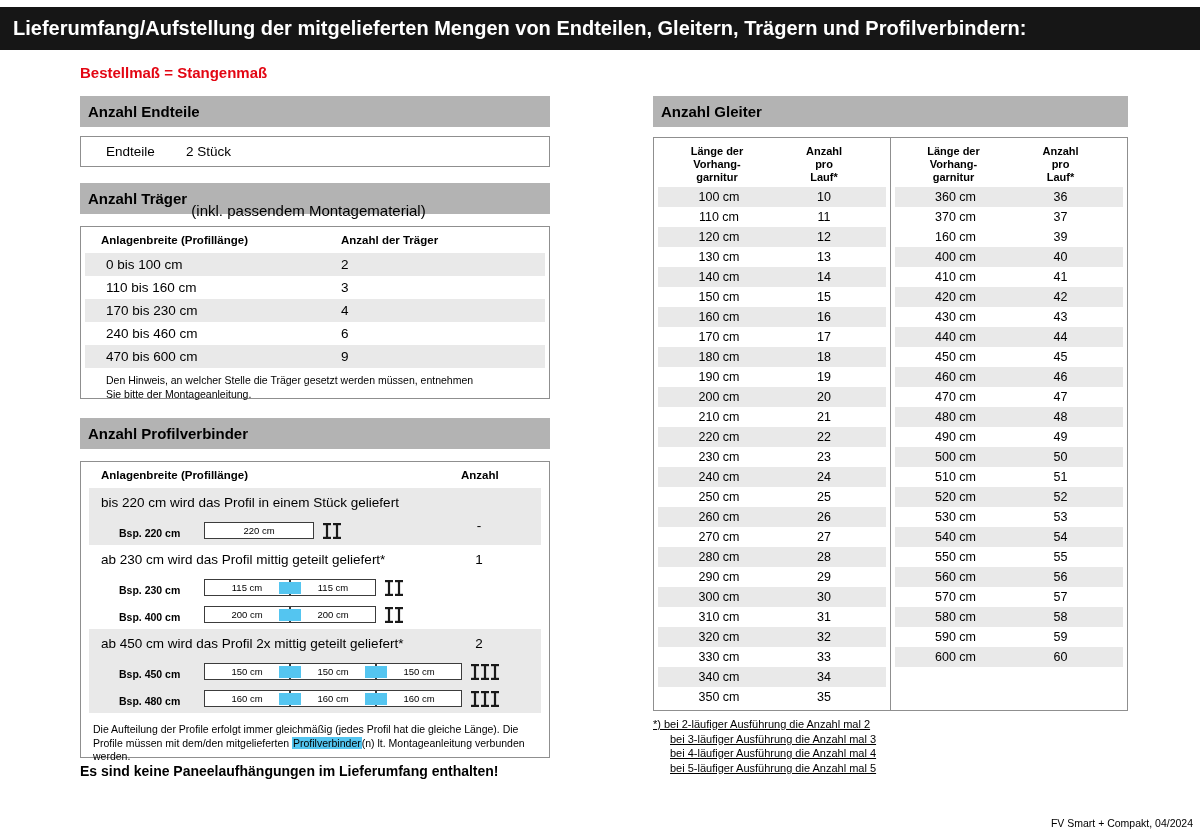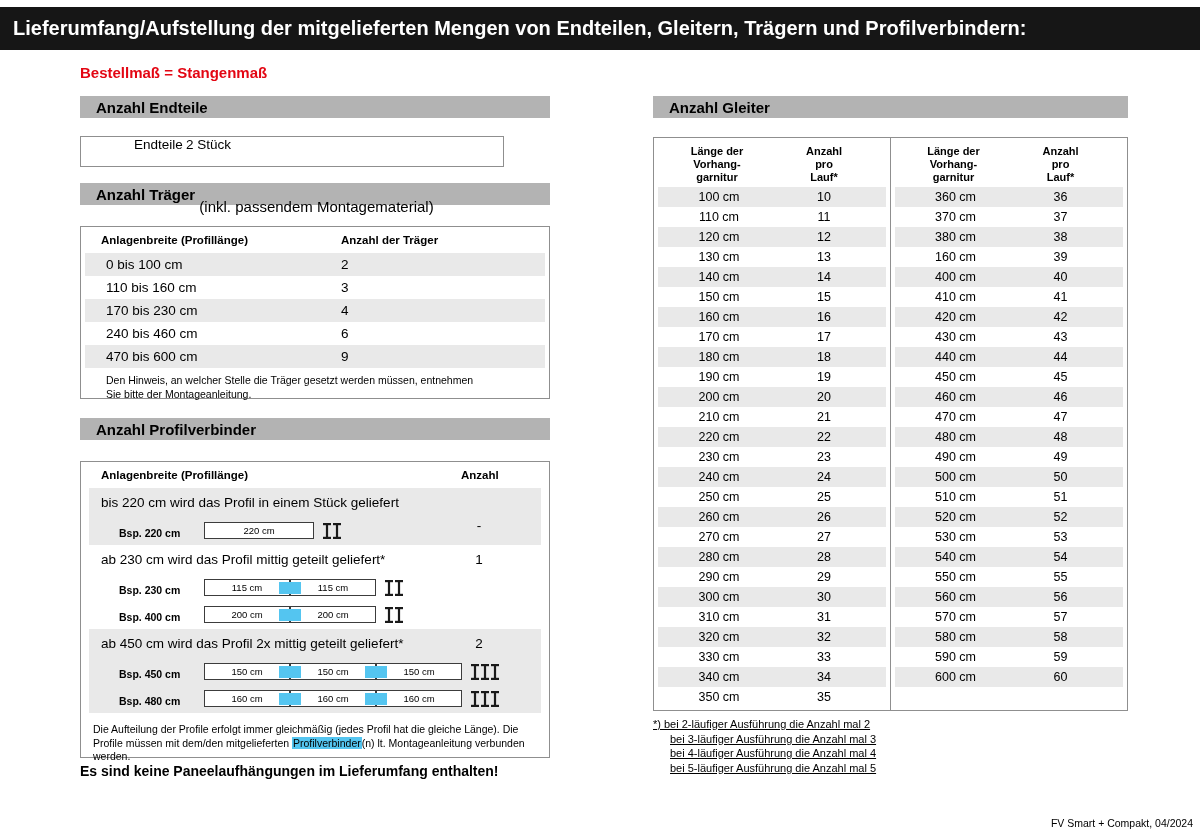--- a/index.html
+++ b/index.html
@@ -4,27 +4,27 @@
 <style>
   * { margin:0; padding:0; box-sizing:border-box; }
   html,body { background:#fff; }
   body { width:1200px; height:833px; position:relative; font-family:"Liberation Sans", sans-serif; color:#000; overflow:hidden; }
 
   .topbar { position:absolute; top:7px; left:0; width:1200px; height:43px; background:#161616; color:#fff; display:flex; align-items:center; padding-left:13px; }
   .topbar .title { font-size:20px; font-weight:bold; white-space:nowrap; }
 
   .subtitle { position:absolute; top:64px; left:80px; color:#e30613; font-weight:bold; font-size:15px; }
 
-  .section-bar { position:absolute; height:22px; background:#b3b3b3; display:flex; align-items:center; padding-left:16px; }
+  .section-bar { position:absolute; height:31px; background:#b3b3b3; display:flex; align-items:center; padding-left:8px; }
   .sb-text { font-size:15px; font-weight:bold; }
   .sb-suffix { font-size:15px; font-weight:normal; white-space:pre;margin-top:24px; }
 
   
   .bar-endteile { left:80px; top:96px; width:470px; }
-  .endteile-box { position:absolute; left:80px; top:136px; width:424px; height:31px; border:1px solid #8f8f8f; display:flex; align-items:flex-start;padding-left:28px; }
+  .endteile-box { position:absolute; left:80px; top:136px; width:470px; height:31px; border:1px solid #8f8f8f; display:flex; align-items:center; }
   .et-label { font-size:13.5px; padding-left:25px; }
   .et-value { position:absolute; left:105px; font-size:13.5px; }
 
   .bar-traeger { left:80px; top:183px; width:470px; }
   .traeger-table { position:absolute; left:80px; top:226px; width:470px; height:173px; border:1px solid #8f8f8f; }
   .t-head { position:relative; height:26px; display:flex; align-items:center; }
   .th1 { font-size:11.5px; font-weight:bold; padding-left:20px; }
   .th2 { position:absolute; left:260px; font-size:11.5px; font-weight:bold; }
   .t-row { position:relative; height:23px; margin:0 4px; display:flex; align-items:center; }
   .t-row.stripe { background:#e9e9e9; }
@@ -370,24 +370,20 @@
        <span class="g-h2">Anzahl<br>pro<br>Lauf*</span>
      </div>
         <div class="g-row stripe">
          <span class="g-len">360 cm</span>
          <span class="g-count">36</span>
        </div>
         <div class="g-row ">
          <span class="g-len">370 cm</span>
          <span class="g-count">37</span>
        </div>
-        <div class="g-row stripe">
-         <span class="g-len">380 cm</span>
-         <span class="g-count">38</span>
-       </div>
         <div class="g-row ">
          <span class="g-len">160 cm</span>
          <span class="g-count">39</span>
        </div>
         <div class="g-row stripe">
          <span class="g-len">400 cm</span>
          <span class="g-count">40</span>
        </div>
         <div class="g-row ">
          <span class="g-len">410 cm</span>

